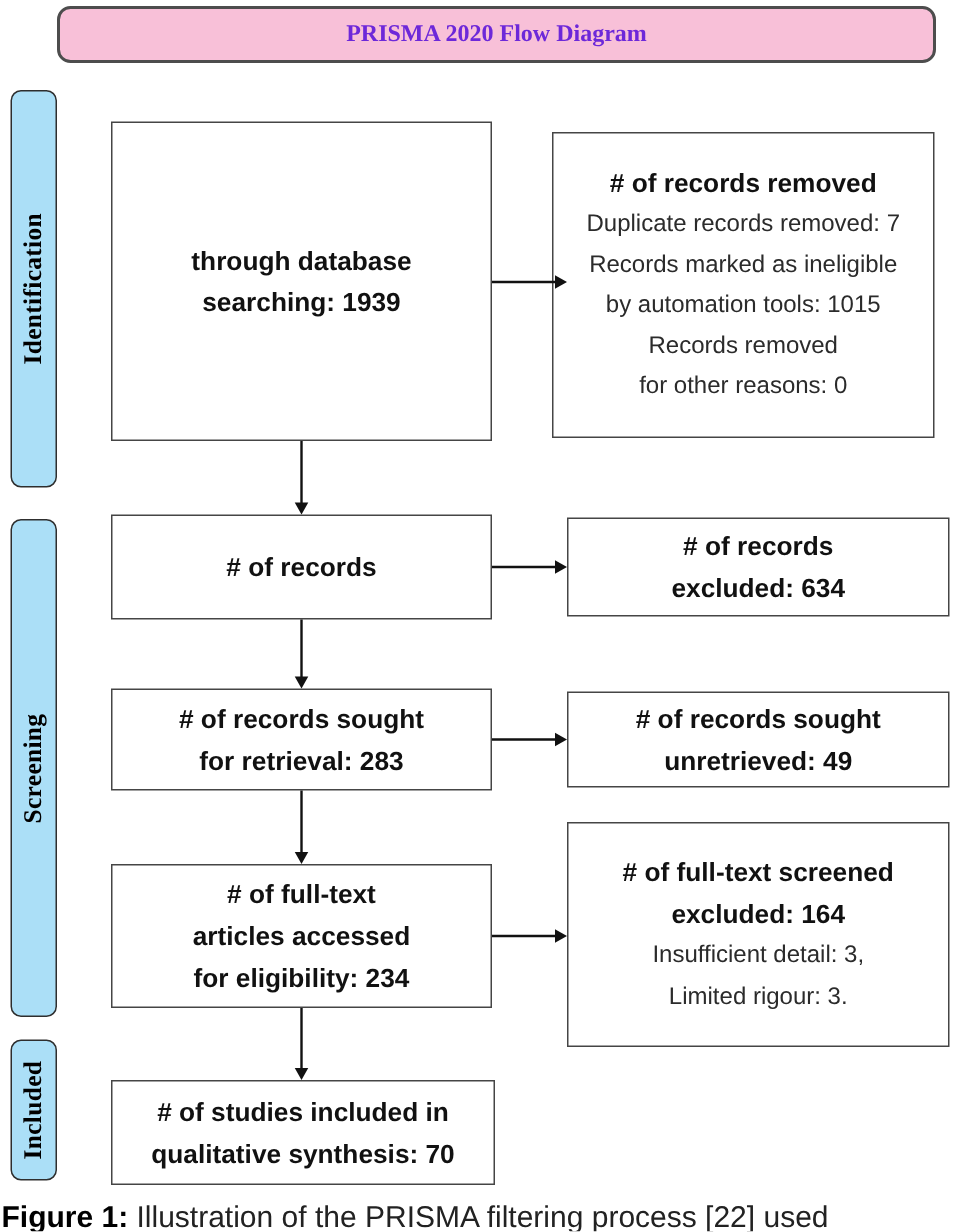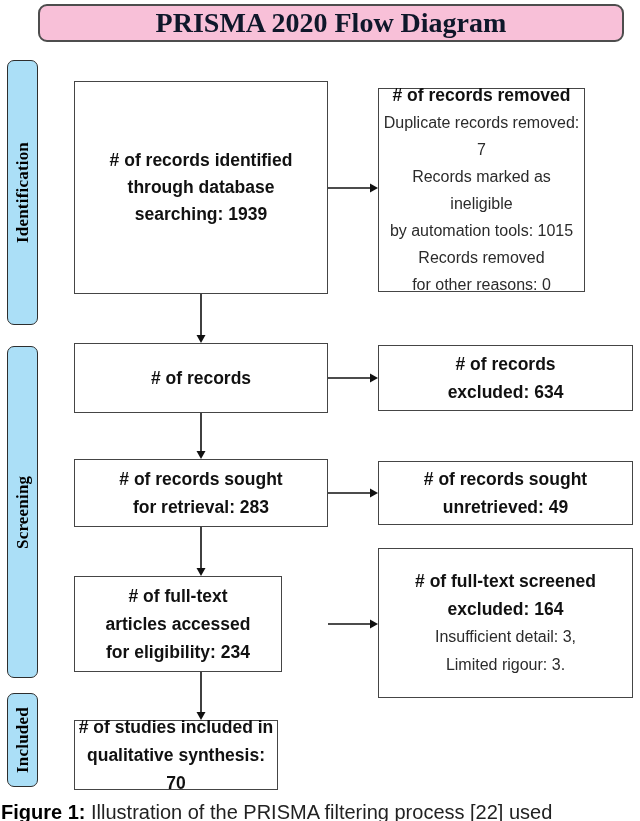--- a/index.html
+++ b/index.html
@@ -12,21 +12,21 @@
     color:#1a1a1a;
   }
   
   .banner{
     position:absolute;left:38px;top:4px;width:586px;height:38px;
     background:#f8c0d8;
     border:2px solid #4d4d4d;
     border-radius:9px;
     display:flex;align-items:center;justify-content:center;
     font-family:"Liberation Serif", serif;
-    font-weight:bold;font-size:28px;color:#0f172a;
+    font-weight:bold;font-size:16px;color:#6d28d9;
     box-sizing:border-box;
   }
   
   .stage{
     position:absolute;left:7px;width:31px;
     background:#abdff7;
     border:1.5px solid #2e2e2e;
     border-radius:7px;
     box-sizing:border-box;
     display:flex;align-items:center;justify-content:center;
@@ -79,55 +79,54 @@
   </div>
   <div class="stage" style="top:346px;height:332px;">
     <span>Screening</span>
   </div>
   <div class="stage" style="top:693px;height:94px;">
     <span>Included</span>
   </div>
 
   <div class="fbox" style="left:74px;top:81px;width:254px;height:213px;">
     <div class="bold-lines">
-        <div># of records identified</div>
         <div>through database</div>
         <div>searching: 1939</div>
       </div>
   </div>
 
   <div class="fbox roomy" style="left:74px;top:343px;width:254px;height:70px;">
     <div class="bold-lines">
         <div># of records</div>
       </div>
   </div>
 
   <div class="fbox roomy" style="left:74px;top:459px;width:254px;height:68px;">
     <div class="bold-lines">
         <div># of records sought</div>
         <div>for retrieval: 283</div>
       </div>
   </div>
 
-  <div class="fbox roomy" style="left:74px;top:576px;width:208px;height:96px;">
+  <div class="fbox roomy" style="left:74px;top:576px;width:254px;height:96px;">
     <div class="bold-lines">
         <div># of full-text</div>
         <div>articles accessed</div>
         <div>for eligibility: 234</div>
       </div>
   </div>
 
-  <div class="fbox roomy" style="left:74px;top:720px;width:204px;height:70px;">
+  <div class="fbox roomy" style="left:74px;top:720px;width:256px;height:70px;">
     <div class="bold-lines">
         <div># of studies included in</div>
         <div>qualitative synthesis: 70</div>
       </div>
   </div>
 
-  <div class="fbox" style="left:378px;top:88px;width:207px;height:204px;">
+  <div class="fbox" style="left:368px;top:88px;width:255px;height:204px;">
     <div class="bold-lines">
         <div># of records removed</div>
       </div>
     <div class="detail-lines">
         <div>Duplicate records removed: 7</div>
         <div>Records marked as ineligible</div>
         <div>by automation tools: 1015</div>
         <div>Records removed</div>
         <div>for other reasons: 0</div>
       </div>

